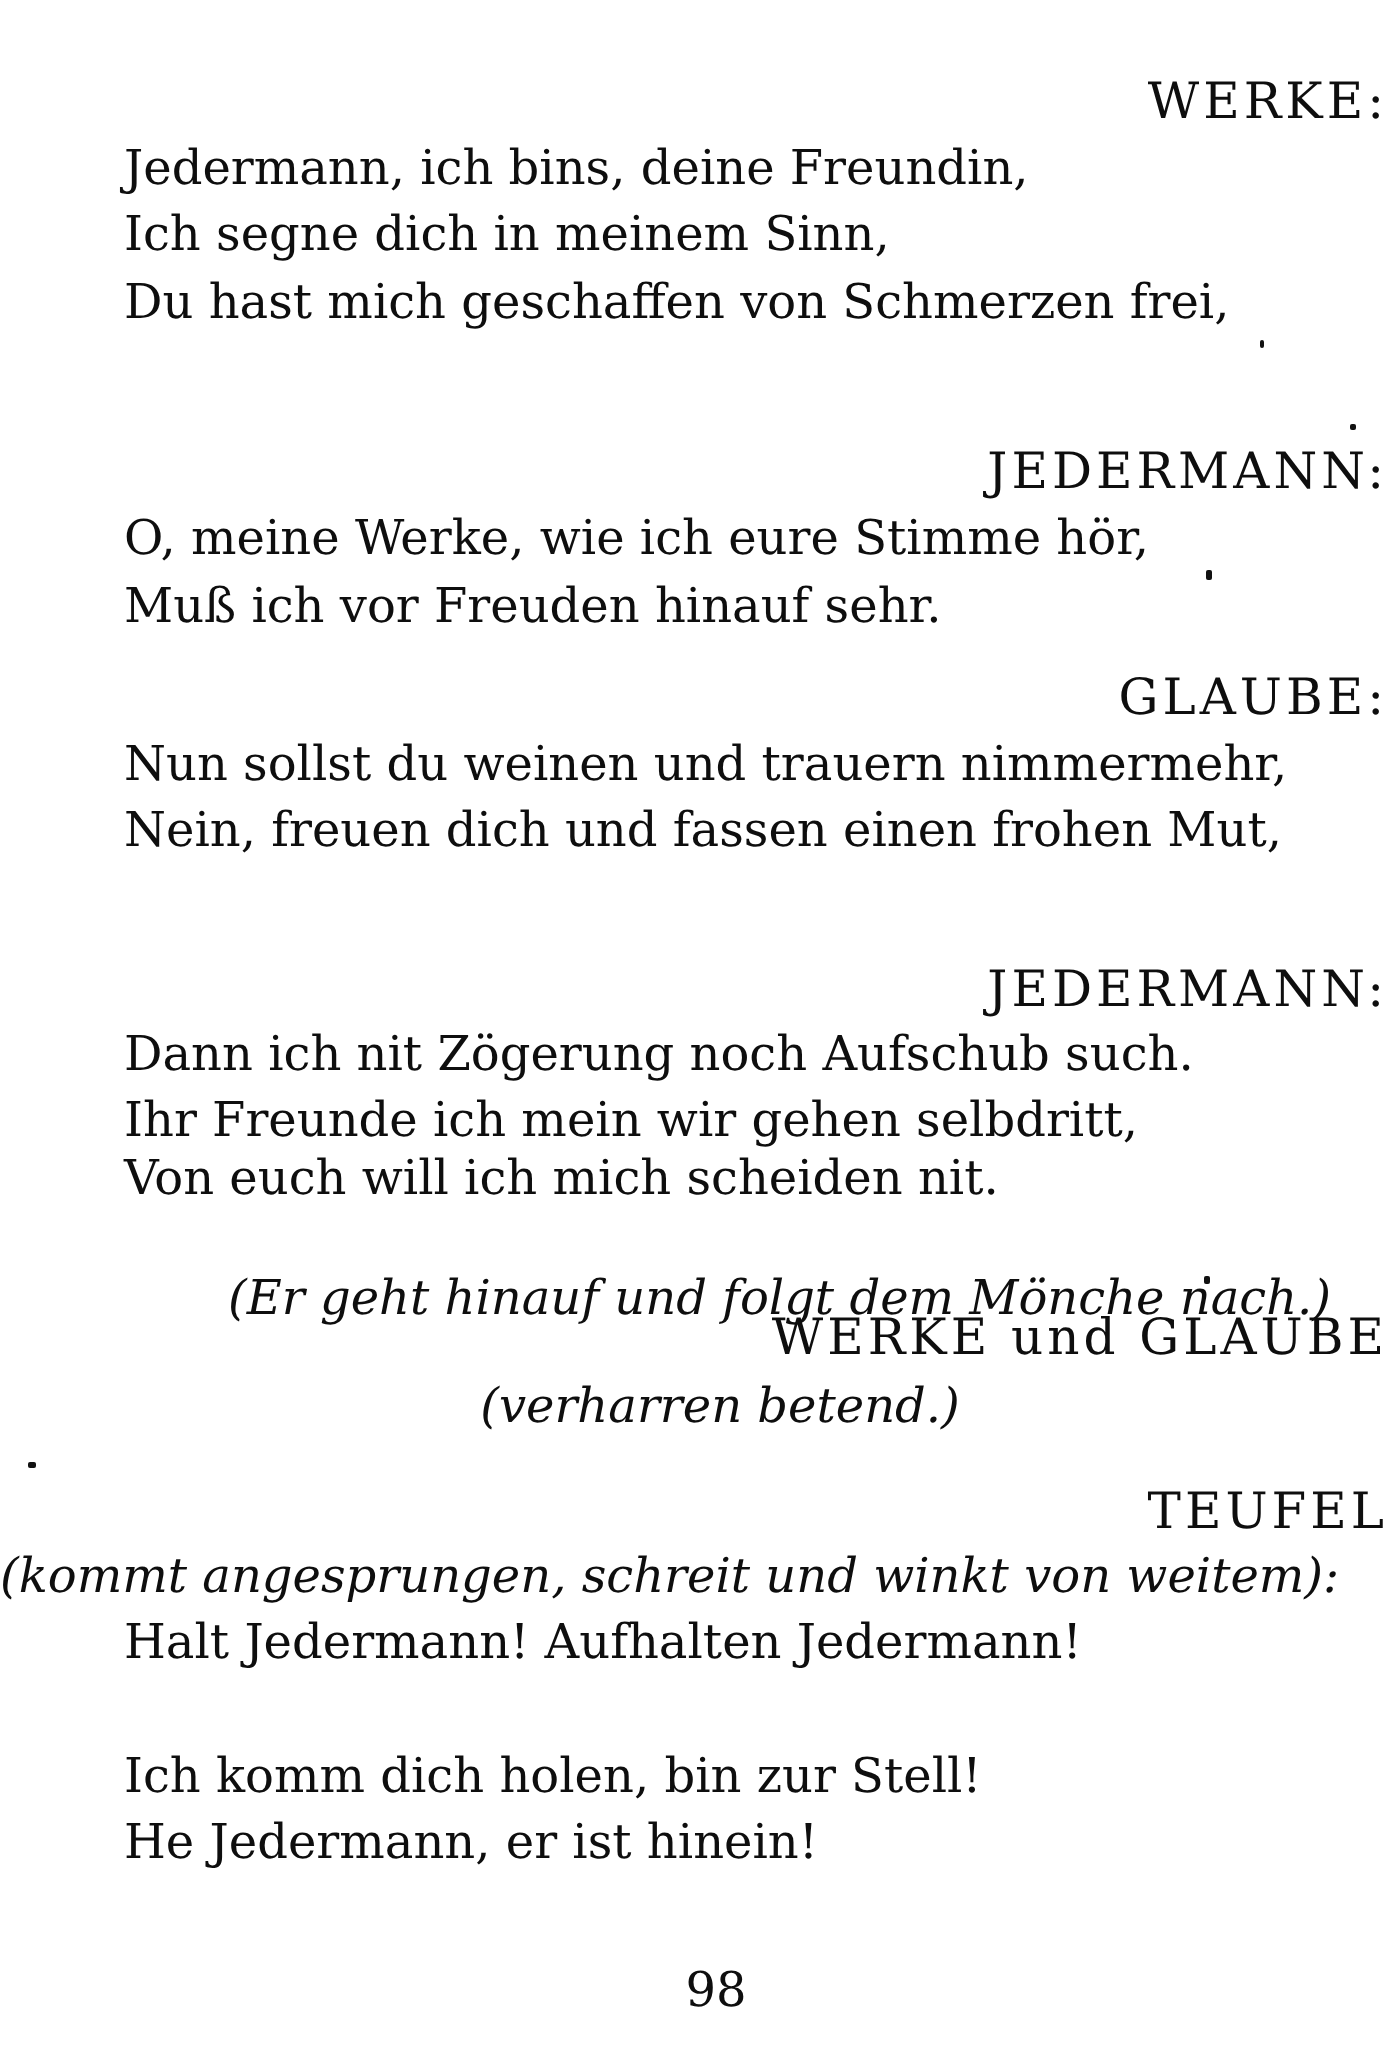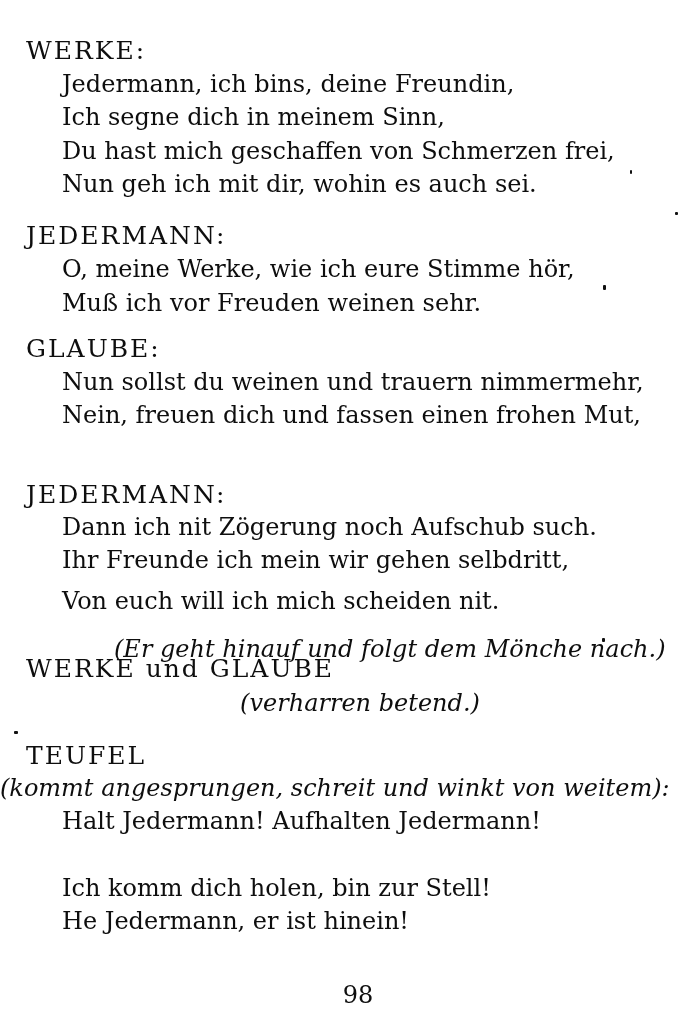--- a/index.html
+++ b/index.html
@@ -23,21 +23,21 @@
       line-height: 26px;
     }
     
     .verse {
       left: 62px;
     }
     
     .heading {
       left: 26px;
       width: 668px;
-      text-align: left;
+      text-align: right;
       font-size: 25px;
       letter-spacing: 2px;
     }
     
     .sd {
       font-style: italic;
     }
     .sd-indent {
       left: 114px;
       margin-top: 24px;
@@ -68,34 +68,33 @@
   </style>
 </head>
 <body>
 
 <div class="page">
 
   <div class="line heading" style="top:38px">WERKE:</div>
   <div class="line verse" style="top:104px">Ich segne dich in meinem Sinn,</div>
   <div class="line verse" style="top:71px">Jedermann, ich bins, deine Freundin,</div>
   <div class="line verse" style="top:138px">Du hast mich geschaffen von Schmerzen frei,</div>
-  <div class="line verse" style="top:171px">Nun geh ich mit dir, wohin es auch sei.</div>
 
   <div class="line heading" style="top:223px">JEDERMANN:</div>
   <div class="line verse" style="top:256px">O, meine Werke, wie ich eure Stimme hör,</div>
-  <div class="line verse" style="top:290px">Muß ich vor Freuden weinen sehr.</div>
+  <div class="line verse" style="top:290px">Muß ich vor Freuden hinauf sehr.</div>
 
   <div class="line heading" style="top:336px">GLAUBE:</div>
   <div class="line verse" style="top:369px">Nun sollst du weinen und trauern nimmermehr,</div>
   <div class="line verse" style="top:402px">Nein, freuen dich und fassen einen frohen Mut,</div>
 
   <div class="line heading" style="top:482px">JEDERMANN:</div>
   <div class="line verse" style="top:514px">Dann ich nit Zögerung noch Aufschub such.</div>
   <div class="line verse" style="top:547px">Ihr Freunde ich mein wir gehen selbdritt,</div>
-  <div class="line verse" style="top:588px">Von euch will ich mich scheiden nit.</div>
+  <div class="line verse" style="top:576px">Von euch will ich mich scheiden nit.</div>
   <div class="line sd sd-indent" style="top:612px">(Er geht hinauf und folgt dem Mönche nach.)</div>
 
   <div class="line heading" style="top:656px">WERKE und GLAUBE</div>
   <div class="line sd sd-center" style="top:690px">(verharren betend.)</div>
 
   <div class="line heading" style="top:743px">TEUFEL</div>
   <div class="line sd sd-full" style="top:775px">(kommt angesprungen, schreit und winkt von weitem):</div>
   <div class="line verse" style="top:808px">Halt Jedermann! Aufhalten Jedermann!</div>
   <div class="line verse" style="top:875px">Ich komm dich holen, bin zur Stell!</div>
   <div class="line verse" style="top:908px">He Jedermann, er ist hinein!</div>

